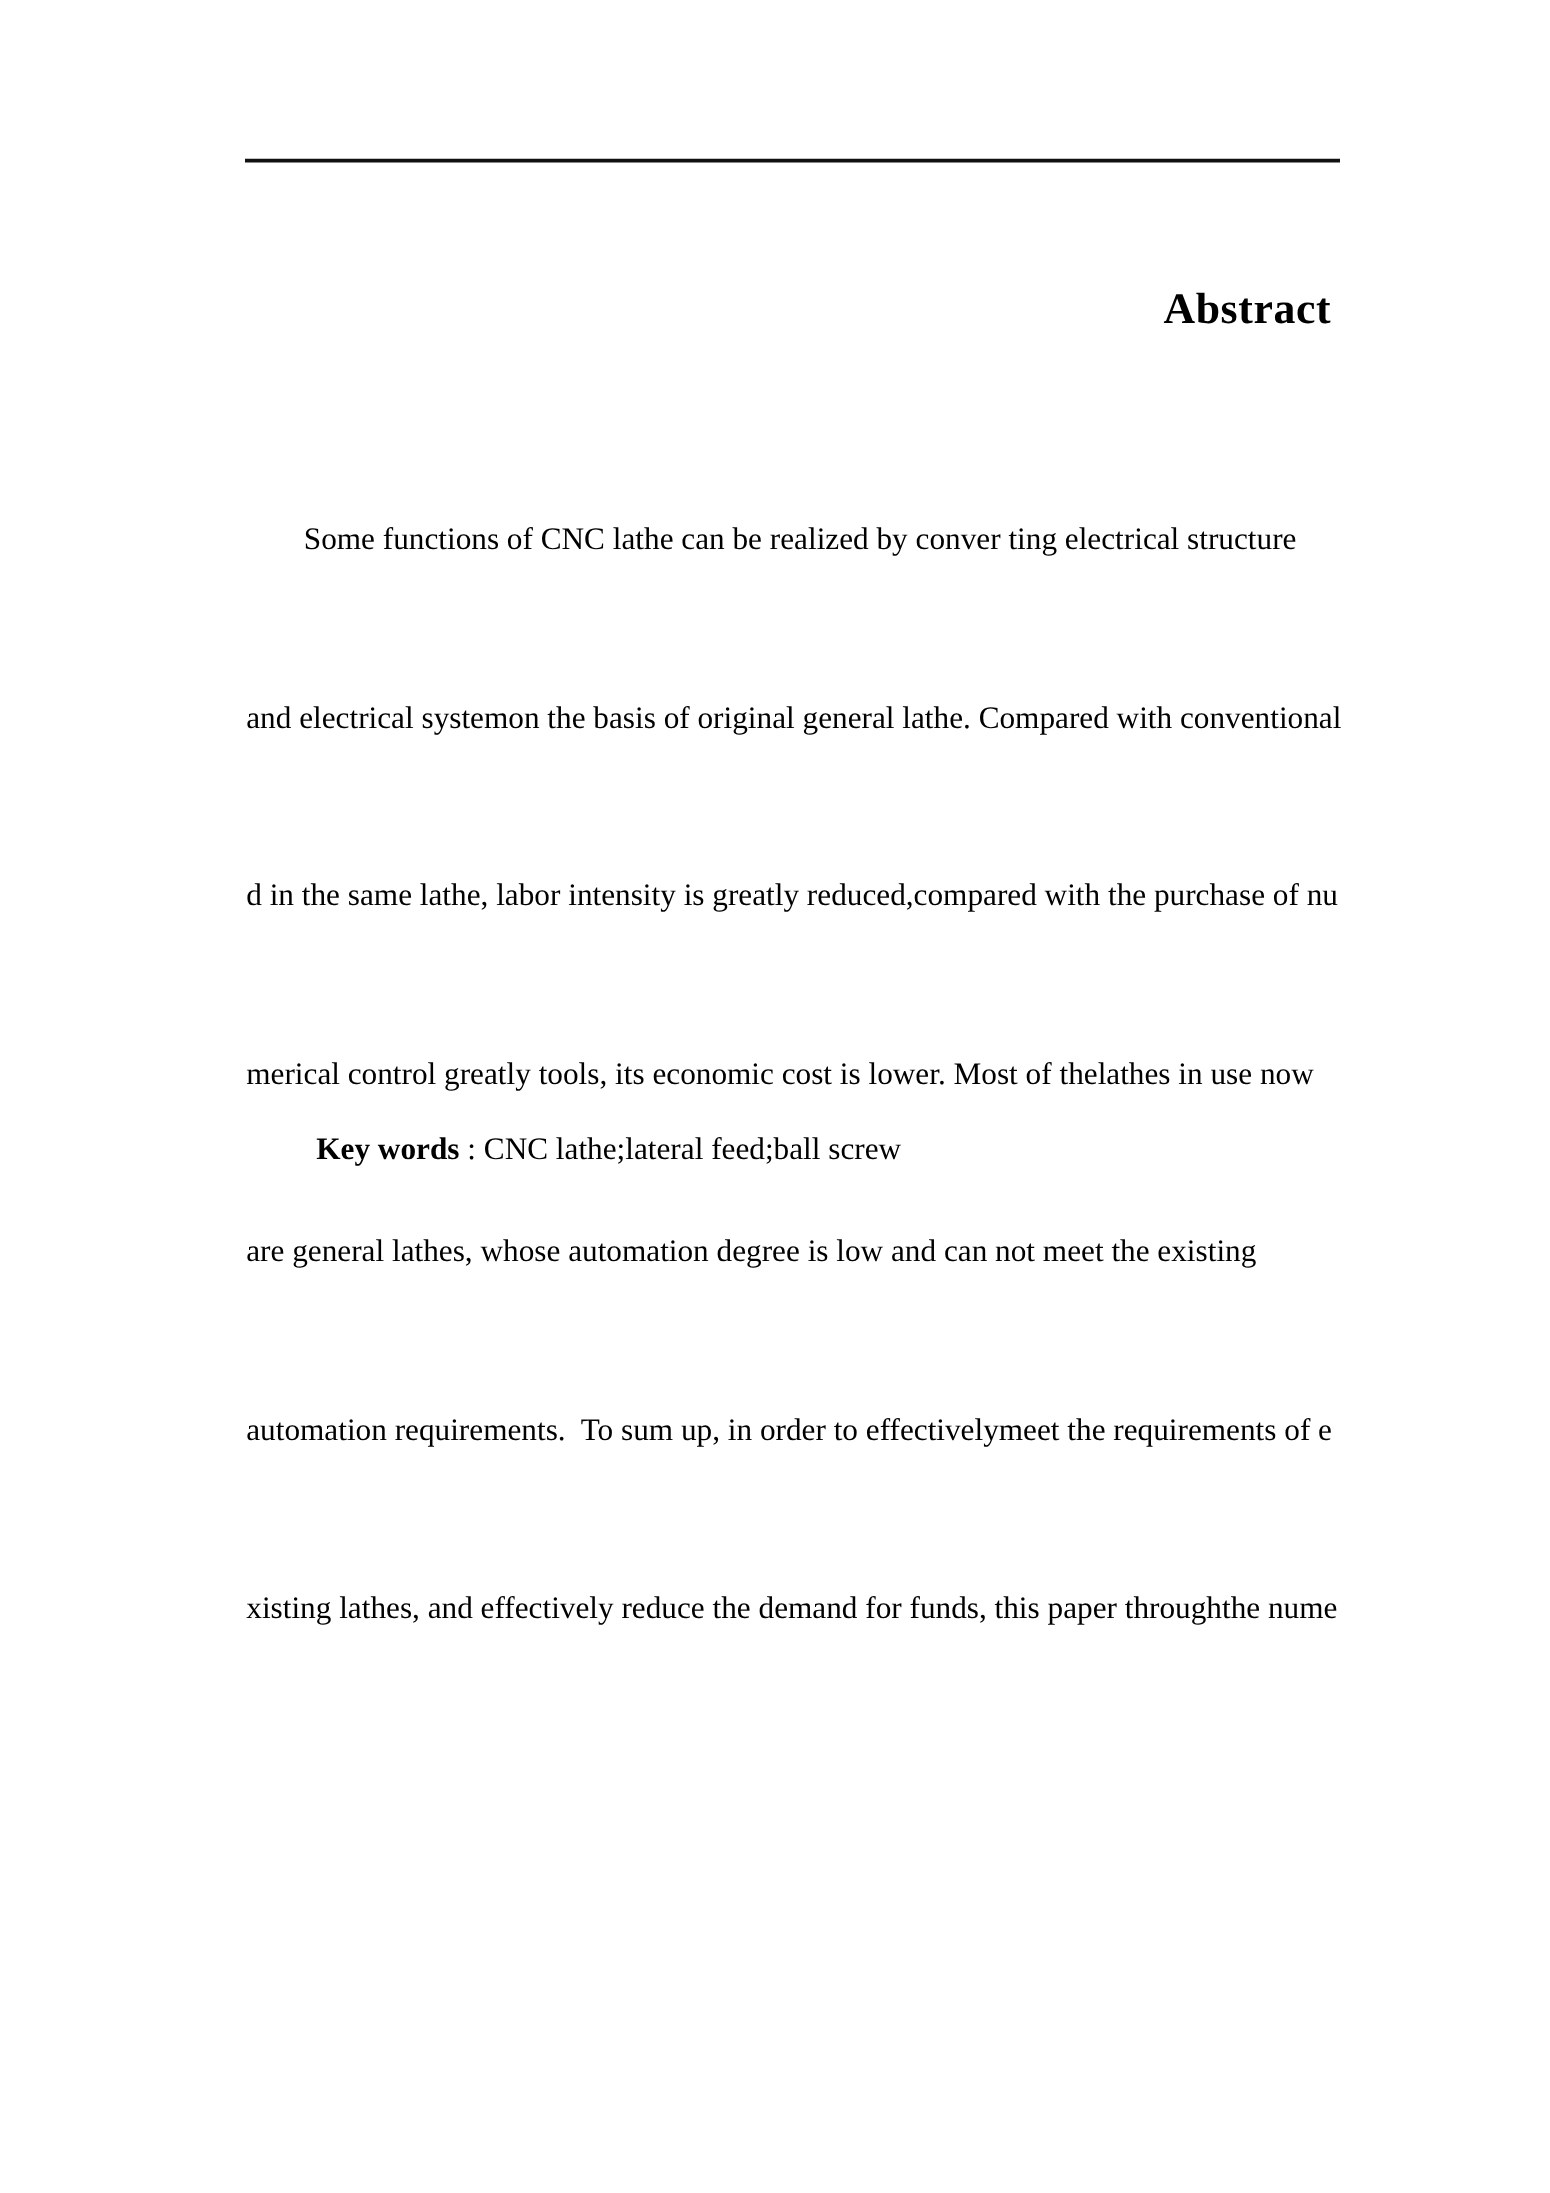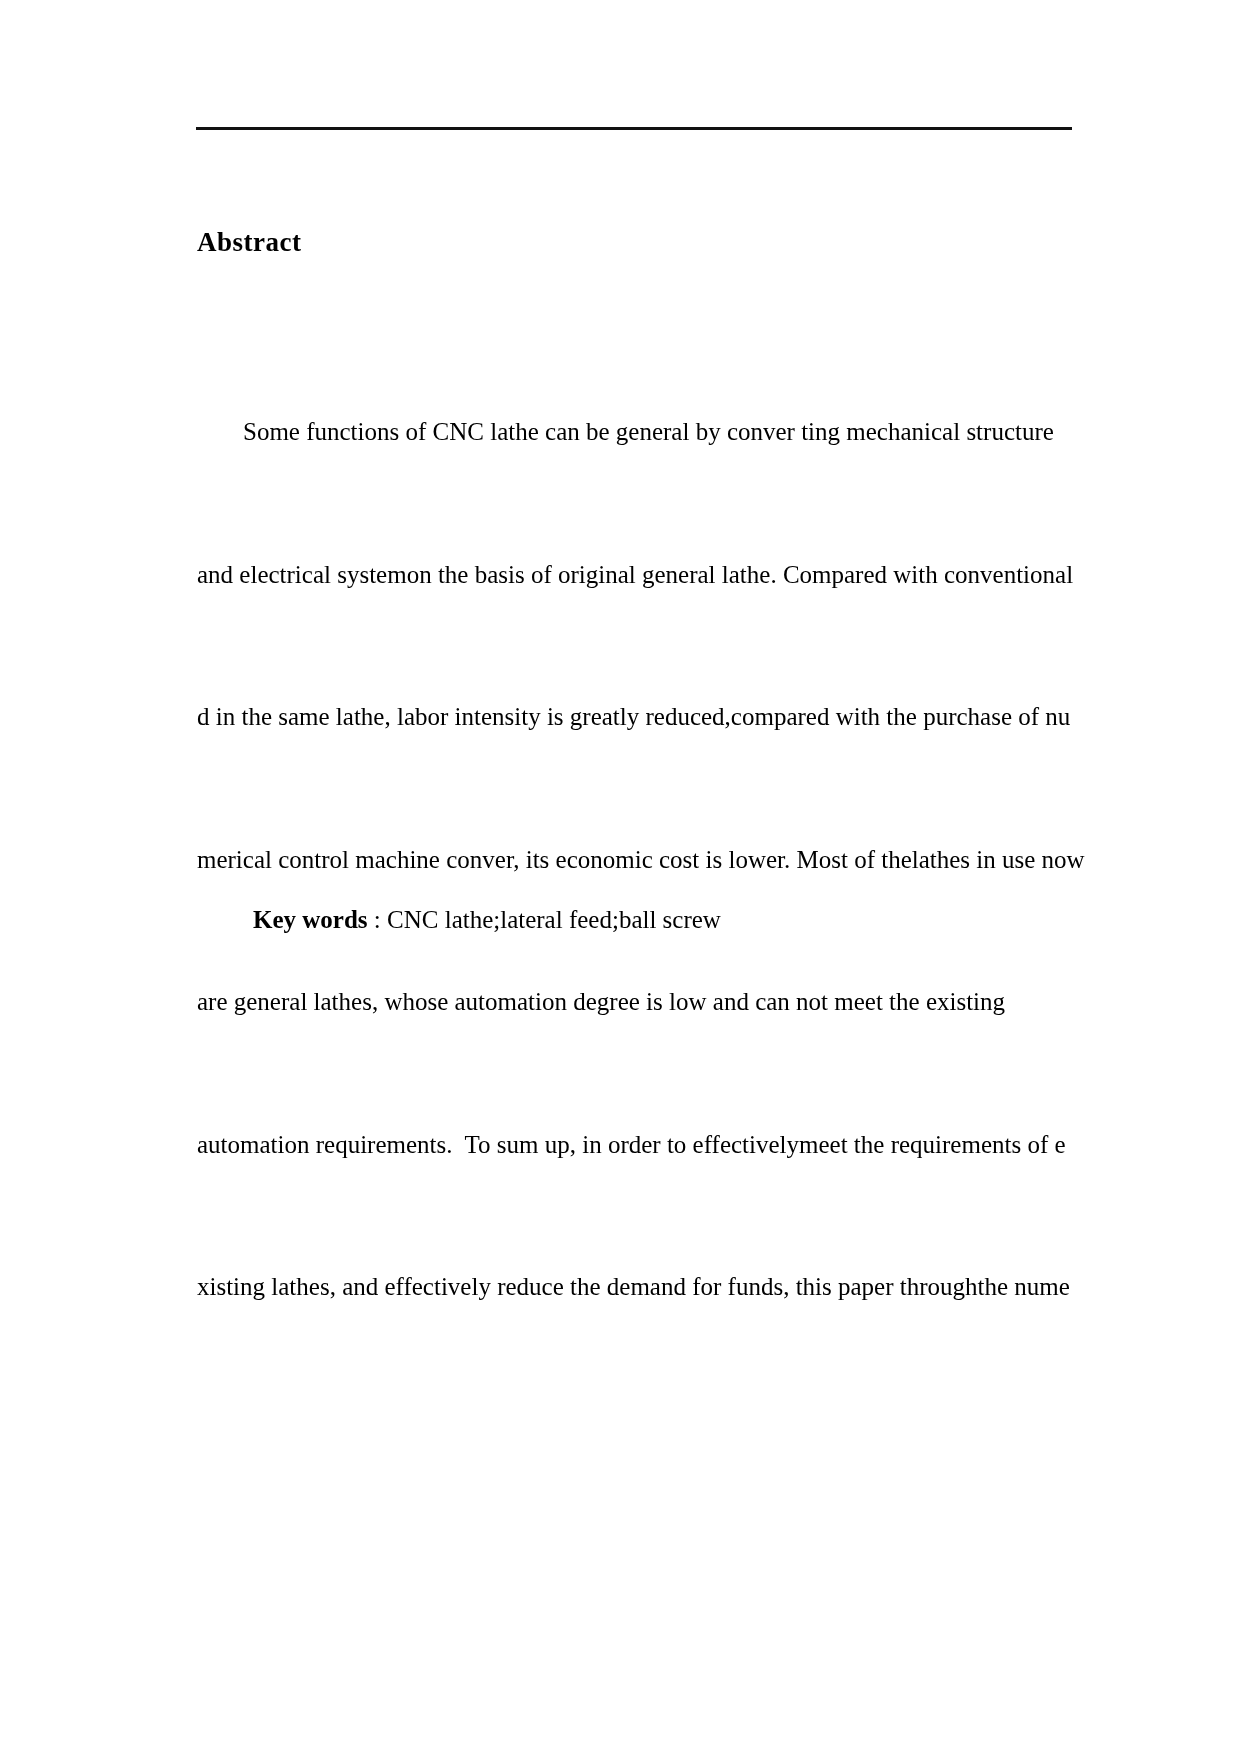--- a/index.html
+++ b/index.html
@@ -22,22 +22,22 @@
     top: 127px;
     width: 876px;
     height: 3px;
     background: #111111;
   }
   .doc-title {
     position: absolute;
     left: 197px;
     top: 204px;
     width: 868px;
-    text-align: left;
-    font-size: 27px;
+    text-align: right;
+    font-size: 35px;
     font-weight: bold;
     line-height: 40px;
     letter-spacing: 0.5px;
   }
   .abstract-body {
     position: absolute;
     left: 197px;
     top: 313px;
     font-size: 25px;
     line-height: 47.5px;
@@ -62,24 +62,24 @@
 </head>
 <body>
 
 <div class="page">
 
   <div class="header-rule"></div>
 
   <h1 class="doc-title">Abstract</h1>
 
   <div class="abstract-body">
-    <div class="line">Some functions of CNC lathe can be general by conver ting mechanical structure</div>
+    <div class="line">Some functions of CNC lathe can be realized by conver ting electrical structure</div>
     <div class="line">and electrical systemon the basis of original general lathe. Compared with conventional</div>
     <div class="line">d in the same lathe, labor intensity is greatly reduced,compared with the purchase of nu</div>
-    <div class="line">merical control machine conver, its economic cost is lower. Most of thelathes in use now</div>
+    <div class="line">merical control greatly tools, its economic cost is lower. Most of thelathes in use now</div>
     <div class="line">are general lathes, whose automation degree is low and can not meet the existing</div>
     <div class="line">automation requirements.  To sum up, in order to effectivelymeet the requirements of e</div>
     <div class="line">xisting lathes, and effectively reduce the demand for funds, this paper throughthe nume</div>
     
   </div>
 
   <div class="keywords-line">
     <span class="keywords-label">Key words</span><span> : </span><span>CNC lathe;lateral feed;ball screw</span>
   </div>
 

